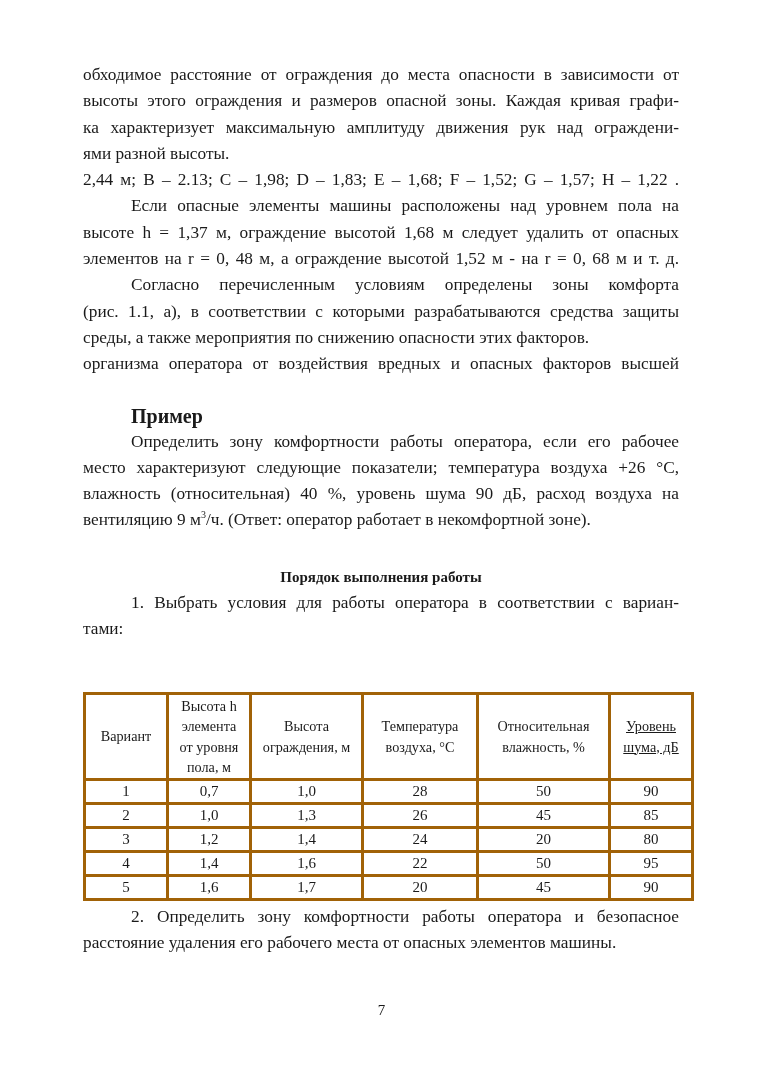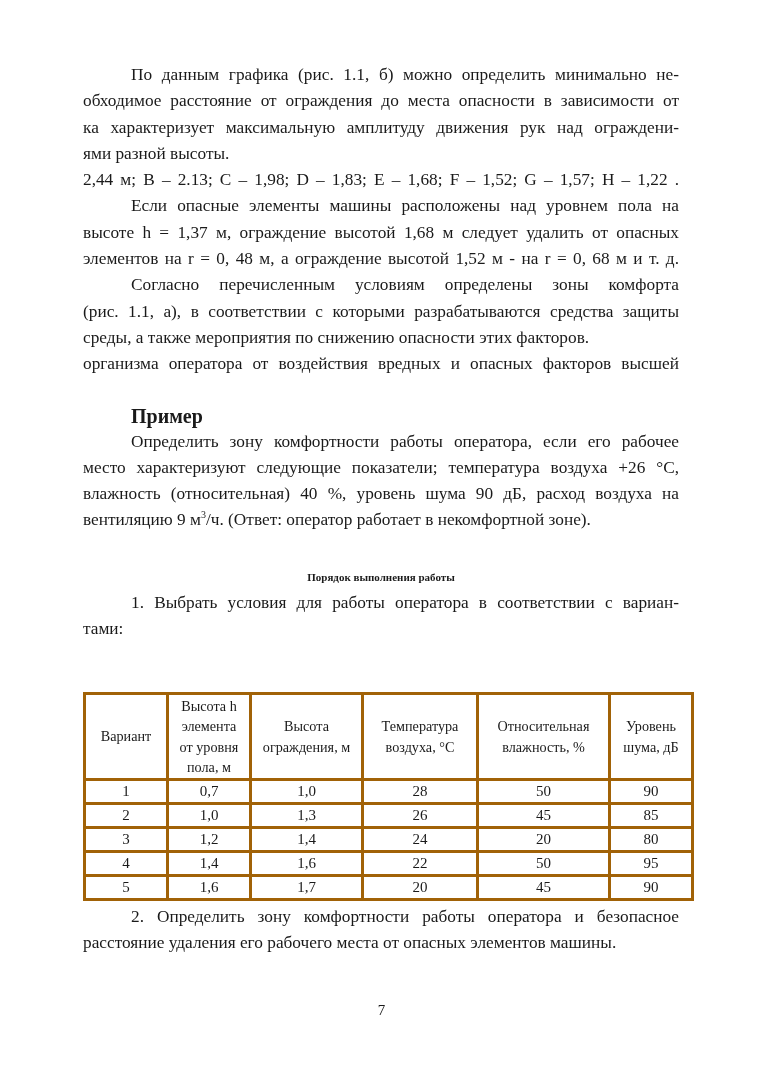--- a/index.html
+++ b/index.html
@@ -46,21 +46,21 @@
   }
   .example-head {
     margin-top: 25px;
     text-indent: 48px;
   }
   .section-title {
     text-align: center;
     margin-top: 30px;
     margin-bottom: 0;
     font-weight: bold;
-    font-size: 11px;
+    font-size: 15px;
     line-height: 26px;
   }
   .step1 {
     margin-top: 26px;
   }
   table.variants {
     position: absolute;
     left: 83px;
     top: 692px;
     border-collapse: collapse;
@@ -81,21 +81,21 @@
   }
   table.variants td {
     height: 21px;
     font-size: 15px;
   }
   .col1 { width: 80px; }
   .col2 { width: 80px; }
   .col3 { width: 109px; }
   .col4 { width: 112px; }
   .col5 { width: 129px; }
-  .col6 { width: 80px; }
+  .col6 { width: 80px; text-decoration: underline; }
   .step2 {
     position: absolute;
     left: 83px;
     top: 904px;
     width: 596px;
   }
   .page-number {
     position: absolute;
     left: 0;
     width: 763px;
@@ -103,22 +103,22 @@
     text-align: center;
     font-size: 15px;
   }
   sup { font-size: 10px; line-height: 0; position: relative; top: -1px; vertical-align: super; }
 </style>
 </head>
 <body>
 
 <div class="page">
   <p class="para">
-    <span class="line indent">По данным графика (рис. 1.1, б) можно определить минимально не-</span>
     <span class="line noindent">обходимое расстояние от ограждения до места опасности в зависимости от</span>
+    <span class="line noindent">высоты этого ограждения и размеров опасной зоны. Каждая кривая графи-</span>
     <span class="line noindent">ка характеризует максимальную амплитуду движения рук над ограждени-</span>
     <span class="line noindent last">ями разной высоты.</span>
   </p>
   <p class="para">
     <span class="line noindent">2,44 м; B – 2.13; C – 1,98; D – 1,83; E – 1,68; F – 1,52; G – 1,57; H – 1,22 .</span>
   </p>
   <p class="para">
     <span class="line indent">Если опасные элементы машины расположены над уровнем пола на</span>
     <span class="line noindent">высоте h = 1,37 м, ограждение высотой 1,68 м следует удалить от опасных</span>
     <span class="line noindent">элементов на r = 0, 48 м, а ограждение высотой 1,52 м - на r = 0, 68 м и т. д.</span>

